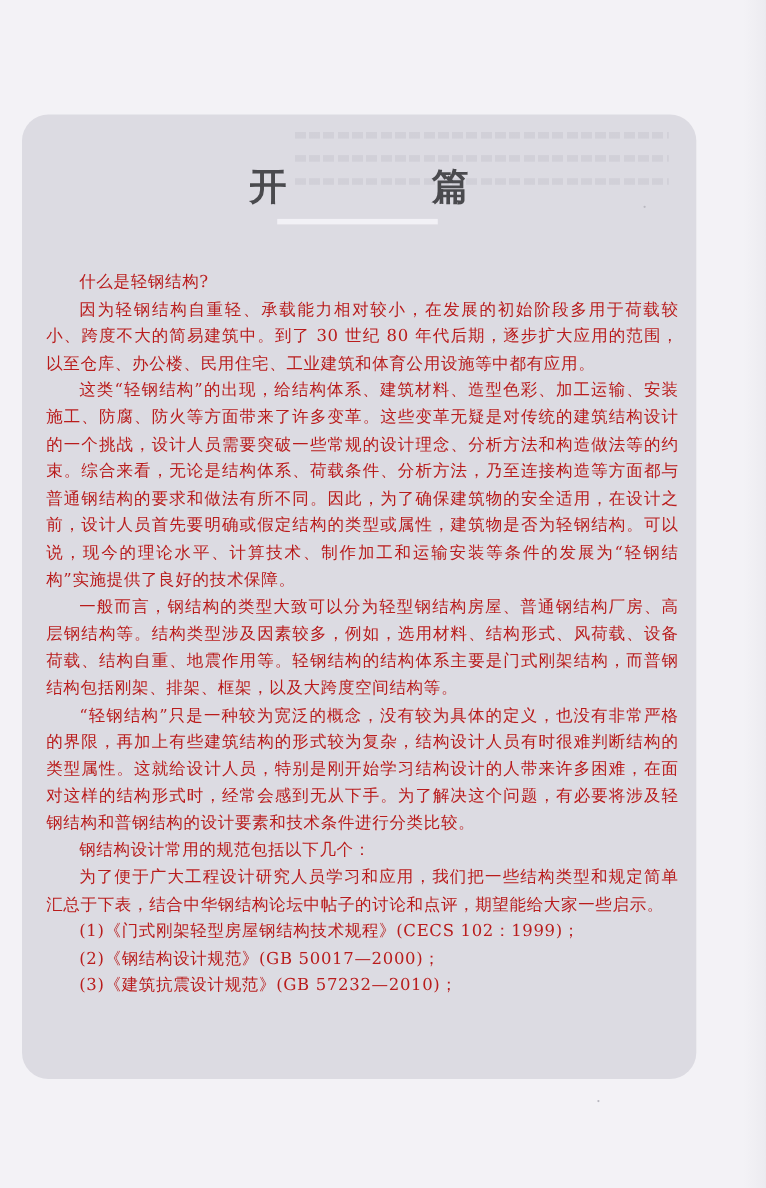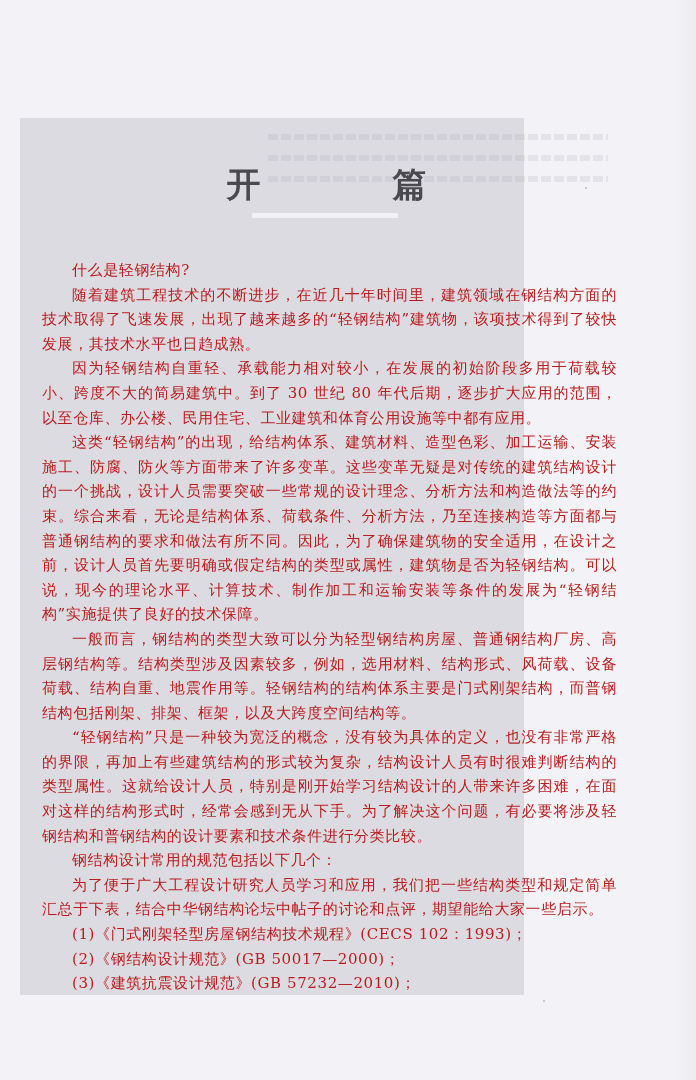--- a/index.html
+++ b/index.html
@@ -18,24 +18,25 @@
       position: absolute;
       right: 0;
       top: 0;
       width: 20px;
       height: 1080px;
       background: linear-gradient(to right, #f3f2f6, #ecebf0);
     }
     .content-box {
       position: absolute;
       left: 20px;
-      top: 118px;
-      width: 504px;
+      top: 104px;
+      width: 613px;
       height: 877px;
       background: #dcdbe2;
+      border-radius: 24px;
     }
     .ghost-lines {
       position: absolute;
       left: 248px;
       top: 16px;
       width: 340px;
     }
     .ghost-line {
       height: 6px;
       margin-bottom: 15px;
@@ -99,27 +100,26 @@
     <div class="ghost-line"></div>
     <div class="ghost-line"></div>
     <div class="ghost-line"></div>
   </div>
 
   <div class="title">开 篇</div>
   <div class="title-underline"></div>
 
   <div class="body-text">
     <p class="para">什么是轻钢结构?</p>
-    <p class="para">随着建筑工程技术的不断进步，在近几十年时间里，建筑领域在钢结构方面的技术取得了飞速发展，出现了越来越多的“轻钢结构”建筑物，该项技术得到了较快发展，其技术水平也日趋成熟。</p>
     <p class="para">因为轻钢结构自重轻、承载能力相对较小，在发展的初始阶段多用于荷载较小、跨度不大的简易建筑中。到了 30 世纪 80 年代后期，逐步扩大应用的范围，以至仓库、办公楼、民用住宅、工业建筑和体育公用设施等中都有应用。</p>
     <p class="para">这类“轻钢结构”的出现，给结构体系、建筑材料、造型色彩、加工运输、安装施工、防腐、防火等方面带来了许多变革。这些变革无疑是对传统的建筑结构设计的一个挑战，设计人员需要突破一些常规的设计理念、分析方法和构造做法等的约束。综合来看，无论是结构体系、荷载条件、分析方法，乃至连接构造等方面都与普通钢结构的要求和做法有所不同。因此，为了确保建筑物的安全适用，在设计之前，设计人员首先要明确或假定结构的类型或属性，建筑物是否为轻钢结构。可以说，现今的理论水平、计算技术、制作加工和运输安装等条件的发展为“轻钢结构”实施提供了良好的技术保障。</p>
     <p class="para">一般而言，钢结构的类型大致可以分为轻型钢结构房屋、普通钢结构厂房、高层钢结构等。结构类型涉及因素较多，例如，选用材料、结构形式、风荷载、设备荷载、结构自重、地震作用等。轻钢结构的结构体系主要是门式刚架结构，而普钢结构包括刚架、排架、框架，以及大跨度空间结构等。</p>
     <p class="para">“轻钢结构”只是一种较为宽泛的概念，没有较为具体的定义，也没有非常严格的界限，再加上有些建筑结构的形式较为复杂，结构设计人员有时很难判断结构的类型属性。这就给设计人员，特别是刚开始学习结构设计的人带来许多困难，在面对这样的结构形式时，经常会感到无从下手。为了解决这个问题，有必要将涉及轻钢结构和普钢结构的设计要素和技术条件进行分类比较。</p>
     <p class="para">钢结构设计常用的规范包括以下几个：</p>
     <p class="para">为了便于广大工程设计研究人员学习和应用，我们把一些结构类型和规定简单汇总于下表，结合中华钢结构论坛中帖子的讨论和点评，期望能给大家一些启示。</p>
-    <p class="para list">(1)《门式刚架轻型房屋钢结构技术规程》(CECS 102：1993)；</p>
+    <p class="para list">(1)《门式刚架轻型房屋钢结构技术规程》(CECS 102：1999)；</p>
     <p class="para list">(2)《钢结构设计规范》(GB 50017—2000)；</p>
     <p class="para list">(3)《建筑抗震设计规范》(GB 57232—2010)；</p>
   </div>
 </div>
 
 <div class="edge-dot" style="left:585px; top:187px;"></div>
 <div class="edge-dot" style="left:543px; top:1000px;"></div>
 
 </body></html>

